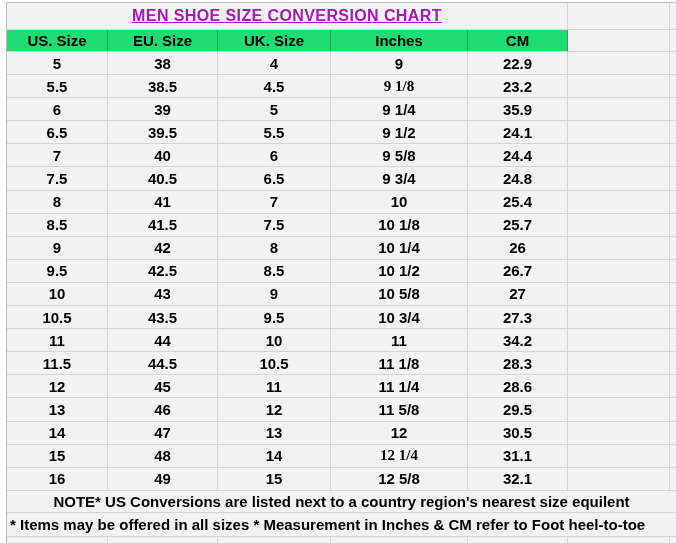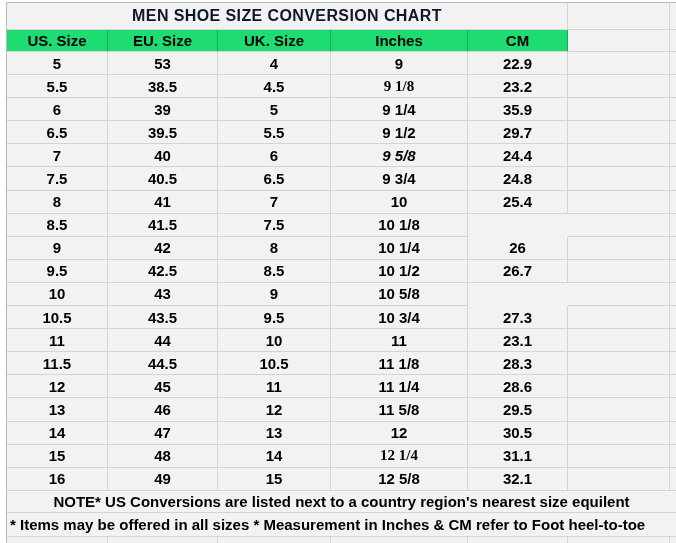--- a/index.html
+++ b/index.html
@@ -51,38 +51,38 @@
     font-size: 15px;
     overflow: visible;
   }
   .stub { border-bottom: none; }
 </style>
 </head>
 <body>
 
 <div id="sheet">
 
-  <div class="cell title" style="grid-area: 1 / 1 / auto / span 5; color: #0f172a;">MEN SHOE SIZE CONVERSION CHART</div>
+  <div class="cell title" style="grid-area: 1 / 1 / auto / span 5; color: #a21caf; text-decoration: underline;">MEN SHOE SIZE CONVERSION CHART</div>
   <div class="cell" style="grid-row:1; grid-column:6;"></div>
   <div class="cell" style="grid-row:1; grid-column:7;"></div>
 
   <div class="cell hdr" style="grid-area: 2 / 2; background: rgb(30, 220, 114);">EU. Size</div>
   <div class="cell hdr" style="grid-area: 2 / 1; background: rgb(30, 220, 114);">US. Size</div>
   <div class="cell hdr" style="grid-area: 2 / 4; background: rgb(30, 220, 114);">Inches</div>
   <div class="cell hdr" style="grid-area: 2 / 3; background: rgb(30, 220, 114);">UK. Size</div>
   <div class="cell hdr" style="grid-area: 2 / 5; background: rgb(30, 220, 114);">CM</div>
   <div class="cell" style="grid-row:2; grid-column:6;"></div>
   <div class="cell" style="grid-row:2; grid-column:7;"></div>
 
   <div class="cell note" style="grid-row:22; grid-column:1 / -1;">NOTE* US Conversions are listed next to a country region's nearest size equilent</div>
 
   <div class="cell footer" style="grid-row:23; grid-column:1 / -1;">* Items may be offered in all sizes * Measurement in Inches &amp; CM refer to Foot heel-to-toe</div>
 
 <div class="cell" style="grid-area: 3 / 1;">5</div>
-    <div class="cell" style="grid-area: 3 / 2;">53</div>
+    <div class="cell" style="grid-area: 3 / 2;">38</div>
     <div class="cell" style="grid-area: 3 / 3;">4</div>
     <div class="cell" style="grid-area: 3 / 4;">9</div>
     <div class="cell" style="grid-area: 3 / 5;">22.9</div>
     <div class="cell" style="grid-area: 3 / 6;"></div>
     <div class="cell" style="grid-area: 3 / 7;"></div>
     <div class="cell" style="grid-area: 4 / 1;">5.5</div>
     <div class="cell" style="grid-area: 4 / 2;">38.5</div>
     <div class="cell" style="grid-area: 4 / 3;">4.5</div>
     <div class="cell" style="grid-area: 4 / 4; font-family: Liberation Serif, serif;">9 1/8</div>
     <div class="cell" style="grid-area: 4 / 5;">23.2</div>
@@ -92,27 +92,27 @@
     <div class="cell" style="grid-area: 5 / 2;">39</div>
     <div class="cell" style="grid-area: 5 / 3;">5</div>
     <div class="cell" style="grid-area: 5 / 4;">9 1/4</div>
     <div class="cell" style="grid-area: 5 / 5;">35.9</div>
     <div class="cell" style="grid-area: 5 / 6;"></div>
     <div class="cell" style="grid-area: 5 / 7;"></div>
     <div class="cell" style="grid-area: 6 / 1;">6.5</div>
     <div class="cell" style="grid-area: 6 / 2;">39.5</div>
     <div class="cell" style="grid-area: 6 / 3;">5.5</div>
     <div class="cell" style="grid-area: 6 / 4;">9 1/2</div>
-    <div class="cell" style="grid-area: 6 / 5;">29.7</div>
+    <div class="cell" style="grid-area: 6 / 5;">24.1</div>
     <div class="cell" style="grid-area: 6 / 6;"></div>
     <div class="cell" style="grid-area: 6 / 7;"></div>
     <div class="cell" style="grid-area: 7 / 1;">7</div>
     <div class="cell" style="grid-area: 7 / 2;">40</div>
     <div class="cell" style="grid-area: 7 / 3;">6</div>
-    <div class="cell" style="grid-area: 7 / 4; font-style: italic;">9 5/8</div>
+    <div class="cell" style="grid-area: 7 / 4;">9 5/8</div>
     <div class="cell" style="grid-area: 7 / 5;">24.4</div>
     <div class="cell" style="grid-area: 7 / 6;"></div>
     <div class="cell" style="grid-area: 7 / 7;"></div>
     <div class="cell" style="grid-area: 8 / 1;">7.5</div>
     <div class="cell" style="grid-area: 8 / 2;">40.5</div>
     <div class="cell" style="grid-area: 8 / 3;">6.5</div>
     <div class="cell" style="grid-area: 8 / 4;">9 3/4</div>
     <div class="cell" style="grid-area: 8 / 5;">24.8</div>
     <div class="cell" style="grid-area: 8 / 6;"></div>
     <div class="cell" style="grid-area: 8 / 7;"></div>
@@ -120,54 +120,56 @@
     <div class="cell" style="grid-area: 9 / 2;">41</div>
     <div class="cell" style="grid-area: 9 / 3;">7</div>
     <div class="cell" style="grid-area: 9 / 4;">10</div>
     <div class="cell" style="grid-area: 9 / 5;">25.4</div>
     <div class="cell" style="grid-area: 9 / 6;"></div>
     <div class="cell" style="grid-area: 9 / 7;"></div>
     <div class="cell" style="grid-area: 10 / 1;">8.5</div>
     <div class="cell" style="grid-area: 10 / 2;">41.5</div>
     <div class="cell" style="grid-area: 10 / 3;">7.5</div>
     <div class="cell" style="grid-area: 10 / 4;">10 1/8</div>
+    <div class="cell" style="grid-area: 10 / 5;">25.7</div>
     <div class="cell" style="grid-area: 10 / 6;"></div>
     <div class="cell" style="grid-area: 10 / 7;"></div>
     <div class="cell" style="grid-area: 11 / 1;">9</div>
     <div class="cell" style="grid-area: 11 / 2;">42</div>
     <div class="cell" style="grid-area: 11 / 3;">8</div>
     <div class="cell" style="grid-area: 11 / 4;">10 1/4</div>
     <div class="cell" style="grid-area: 11 / 5;">26</div>
     <div class="cell" style="grid-area: 11 / 6;"></div>
     <div class="cell" style="grid-area: 11 / 7;"></div>
     <div class="cell" style="grid-area: 12 / 1;">9.5</div>
     <div class="cell" style="grid-area: 12 / 2;">42.5</div>
     <div class="cell" style="grid-area: 12 / 3;">8.5</div>
     <div class="cell" style="grid-area: 12 / 4;">10 1/2</div>
     <div class="cell" style="grid-area: 12 / 5;">26.7</div>
     <div class="cell" style="grid-area: 12 / 6;"></div>
     <div class="cell" style="grid-area: 12 / 7;"></div>
     <div class="cell" style="grid-area: 13 / 1;">10</div>
     <div class="cell" style="grid-area: 13 / 2;">43</div>
     <div class="cell" style="grid-area: 13 / 3;">9</div>
     <div class="cell" style="grid-area: 13 / 4;">10 5/8</div>
+    <div class="cell" style="grid-area: 13 / 5;">27</div>
     <div class="cell" style="grid-area: 13 / 6;"></div>
     <div class="cell" style="grid-area: 13 / 7;"></div>
     <div class="cell" style="grid-area: 14 / 1;">10.5</div>
     <div class="cell" style="grid-area: 14 / 2;">43.5</div>
     <div class="cell" style="grid-area: 14 / 3;">9.5</div>
     <div class="cell" style="grid-area: 14 / 4;">10 3/4</div>
     <div class="cell" style="grid-area: 14 / 5;">27.3</div>
     <div class="cell" style="grid-area: 14 / 6;"></div>
     <div class="cell" style="grid-area: 14 / 7;"></div>
     <div class="cell" style="grid-area: 15 / 1;">11</div>
     <div class="cell" style="grid-area: 15 / 2;">44</div>
     <div class="cell" style="grid-area: 15 / 3;">10</div>
     <div class="cell" style="grid-area: 15 / 4;">11</div>
-    <div class="cell" style="grid-area: 15 / 5;">23.1</div>
+    <div class="cell" style="grid-area: 15 / 5;">34.2</div>
     <div class="cell" style="grid-area: 15 / 6;"></div>
     <div class="cell" style="grid-area: 15 / 7;"></div>
     <div class="cell" style="grid-area: 16 / 1;">11.5</div>
     <div class="cell" style="grid-area: 16 / 2;">44.5</div>
     <div class="cell" style="grid-area: 16 / 3;">10.5</div>
     <div class="cell" style="grid-area: 16 / 4; text-align: right;">11 1/8</div>
     <div class="cell" style="grid-area: 16 / 5;">28.3</div>
     <div class="cell" style="grid-area: 16 / 6;"></div>
     <div class="cell" style="grid-area: 16 / 7;"></div>
     <div class="cell" style="grid-area: 17 / 1;">12</div>

